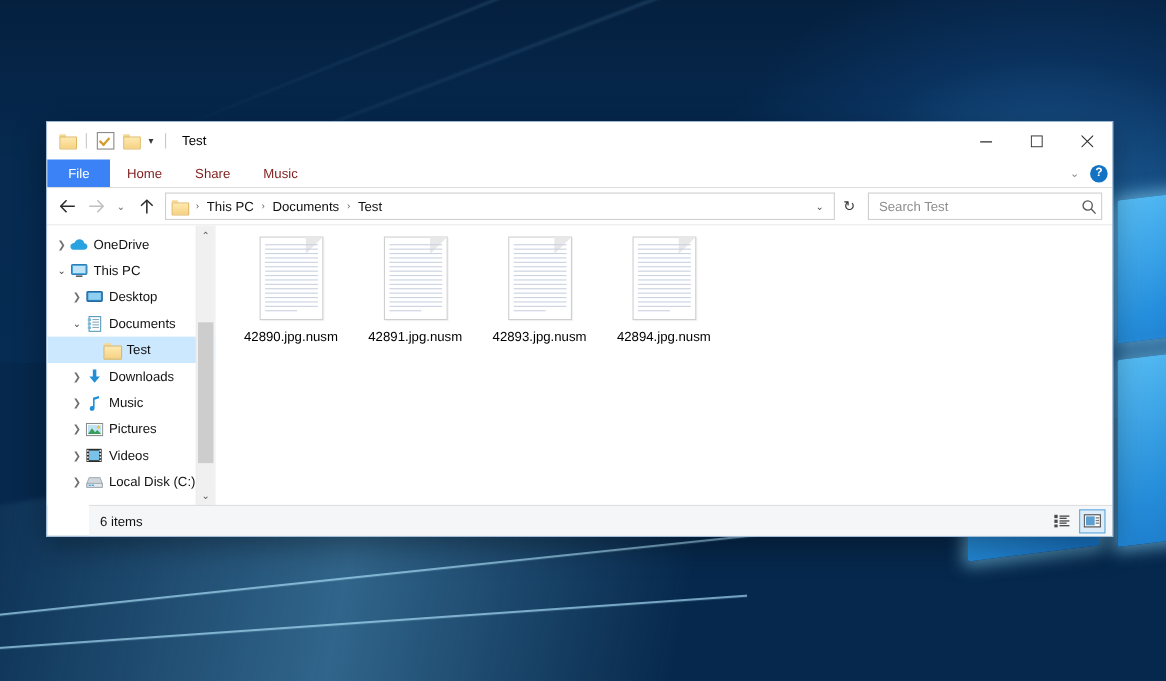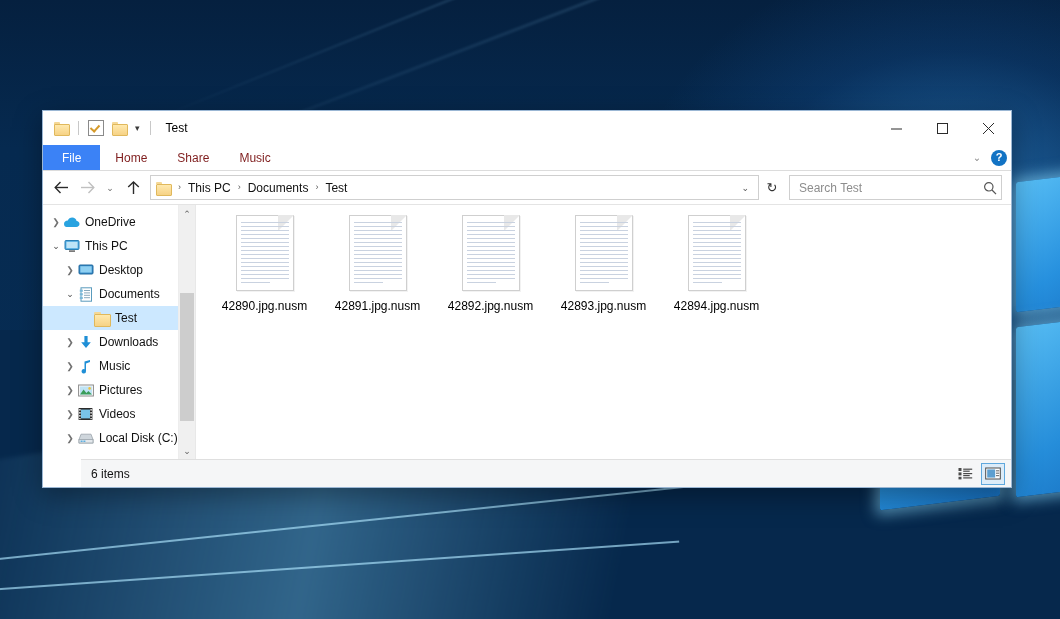--- a/index.html
+++ b/index.html
@@ -783,45 +783,20 @@
                 <i></i>
                 <i></i>
                 <i></i>
                 <i></i>
                 <i class="short"></i>
               </div>
           </div>
           <div class="filename">42891.jpg.nusm</div>
         </div>
 
-        <div class="fileitem">
-          <div class="doc-ico">
-            <div class="doc-page"></div>
-            <div class="doc-fold-tri"></div>
-            <div class="doc-lines">
-                <i></i>
-                <i></i>
-                <i></i>
-                <i></i>
-                <i></i>
-                <i></i>
-                <i></i>
-                <i></i>
-                <i></i>
-                <i></i>
-                <i></i>
-                <i></i>
-                <i></i>
-                <i></i>
-                <i></i>
-                <i class="short"></i>
-              </div>
-          </div>
-          <div class="filename">42892.jpg.nusm</div>
-        </div>
 
         <div class="fileitem">
           <div class="doc-ico">
             <div class="doc-page"></div>
             <div class="doc-fold-tri"></div>
             <div class="doc-lines">
                 <i></i>
                 <i></i>
                 <i></i>
                 <i></i>

